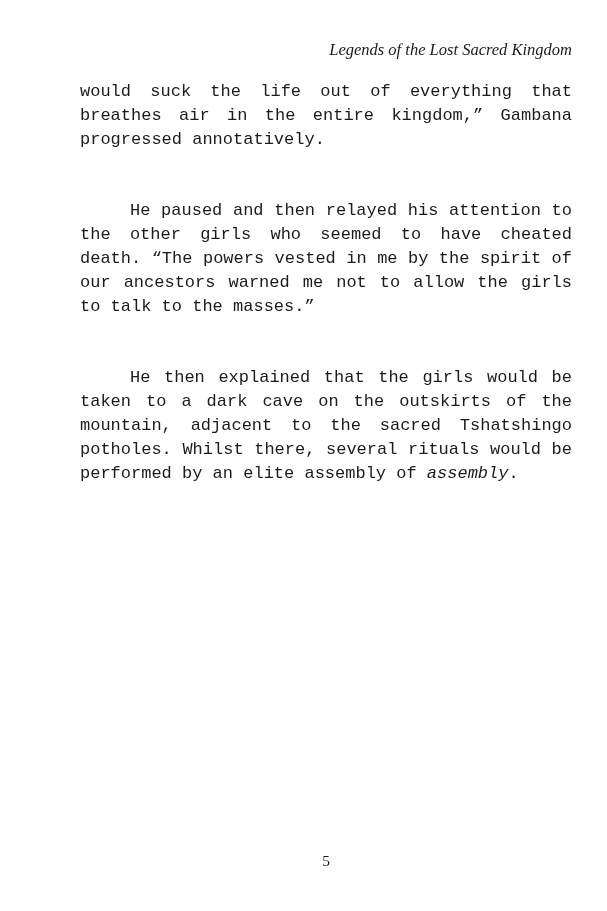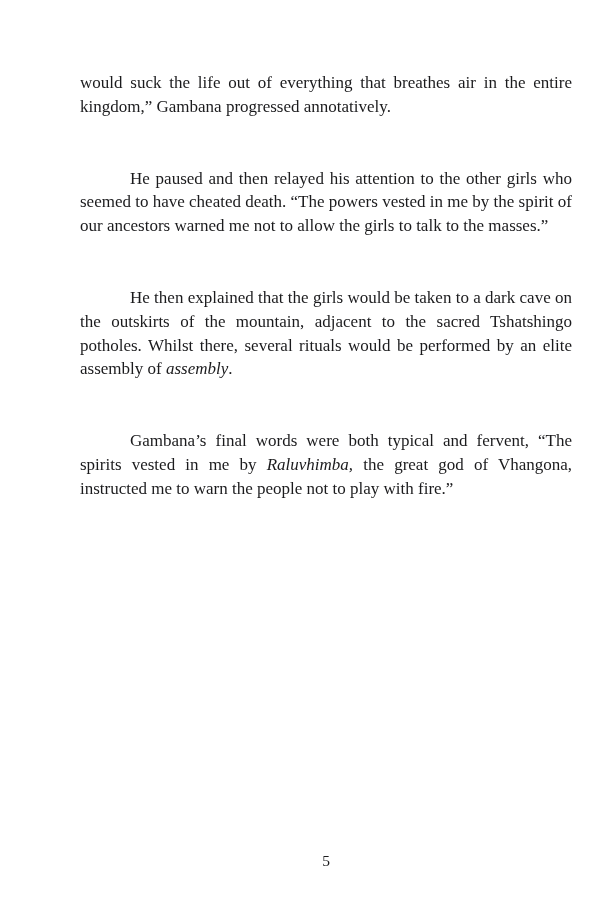--- a/index.html
+++ b/index.html
@@ -26,23 +26,24 @@
     left: 80px;
     width: 492px;
     text-align: right;
     font-style: italic;
     font-size: 16.5px;
     line-height: 22px;
     white-space: nowrap;
   }
   .body-text {
     position: absolute;
-    top: 71px;
+    top: 80px;
     left: 80px;
     width: 492px;
+    font-family: Liberation Mono, monospace;
   }
   .body-text p {
     margin: 0;
     padding: 0;
     font-size: 17px;
     line-height: 23.8px;
     text-align: justify;
     text-justify: inter-word;
   }
   .body-text p.indent {
@@ -59,22 +60,22 @@
     width: 492px;
     text-align: center;
     font-size: 15.5px;
     line-height: 20px;
   }
 </style>
 </head>
 <body>
 
 <div class="page">
+  <div class="running-header">Legends of the Lost Sacred Kingdom</div>
 
   <div class="body-text">
       <p class=""><span>would suck the life out of everything that breathes air in the entire kingdom,” Gambana progressed annotatively.</span></p>
       <p class="indent"><span>He paused and then relayed his attention to the other girls who seemed to have cheated death. “The powers vested in me by the spirit of our ancestors warned me not to allow the girls to talk to the masses.”</span></p>
       <p class="indent"><span>He then explained that the girls would be taken to a dark cave on the outskirts of the mountain, adjacent to the sacred Tshatshingo potholes. Whilst there, several rituals would be performed by an elite assembly of </span><em>assembly</em><span>.</span></p>
-      <p class="indent"><span>Gambana’s final words were both typical and fervent, “The spirits vested in me by </span><em>Raluvhimba,</em><span> the great god of Vhangona, instructed me to warn the people not to play with fire.”</span></p>
     </div>
 
   <div class="page-number">5</div>
 </div>
 
 </body></html>

